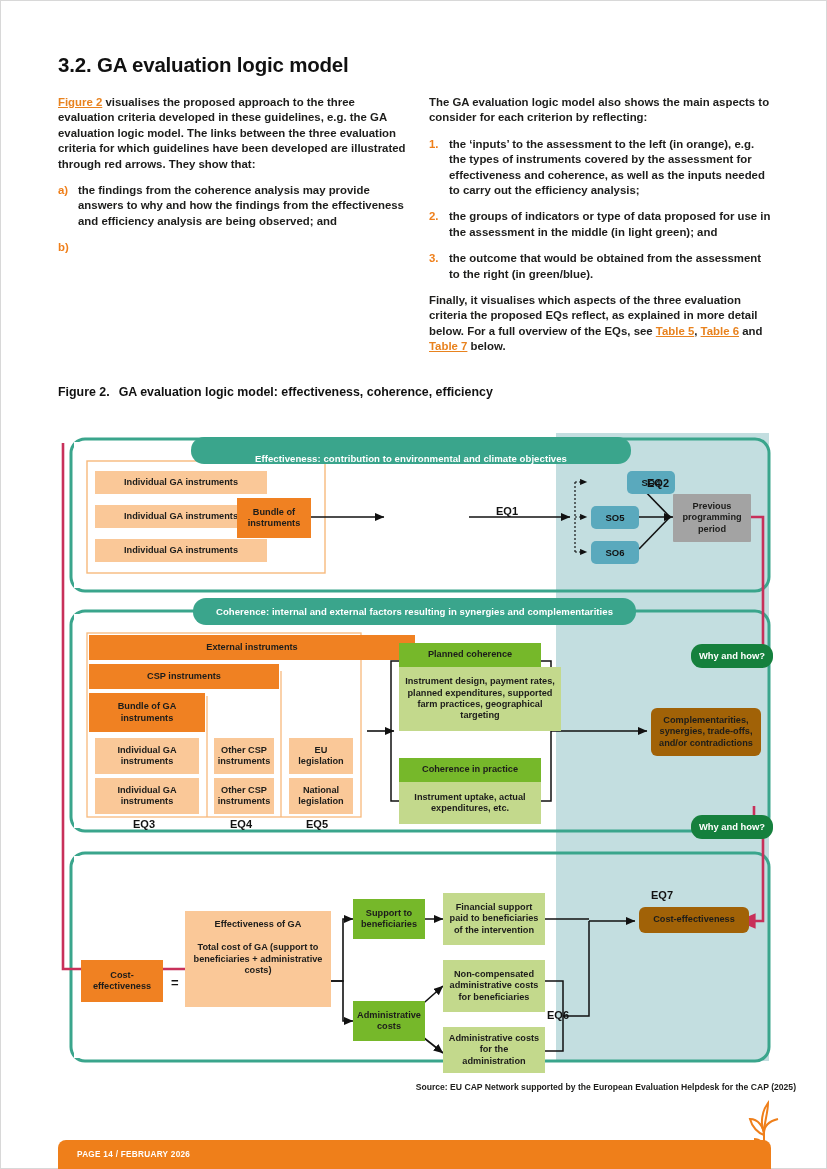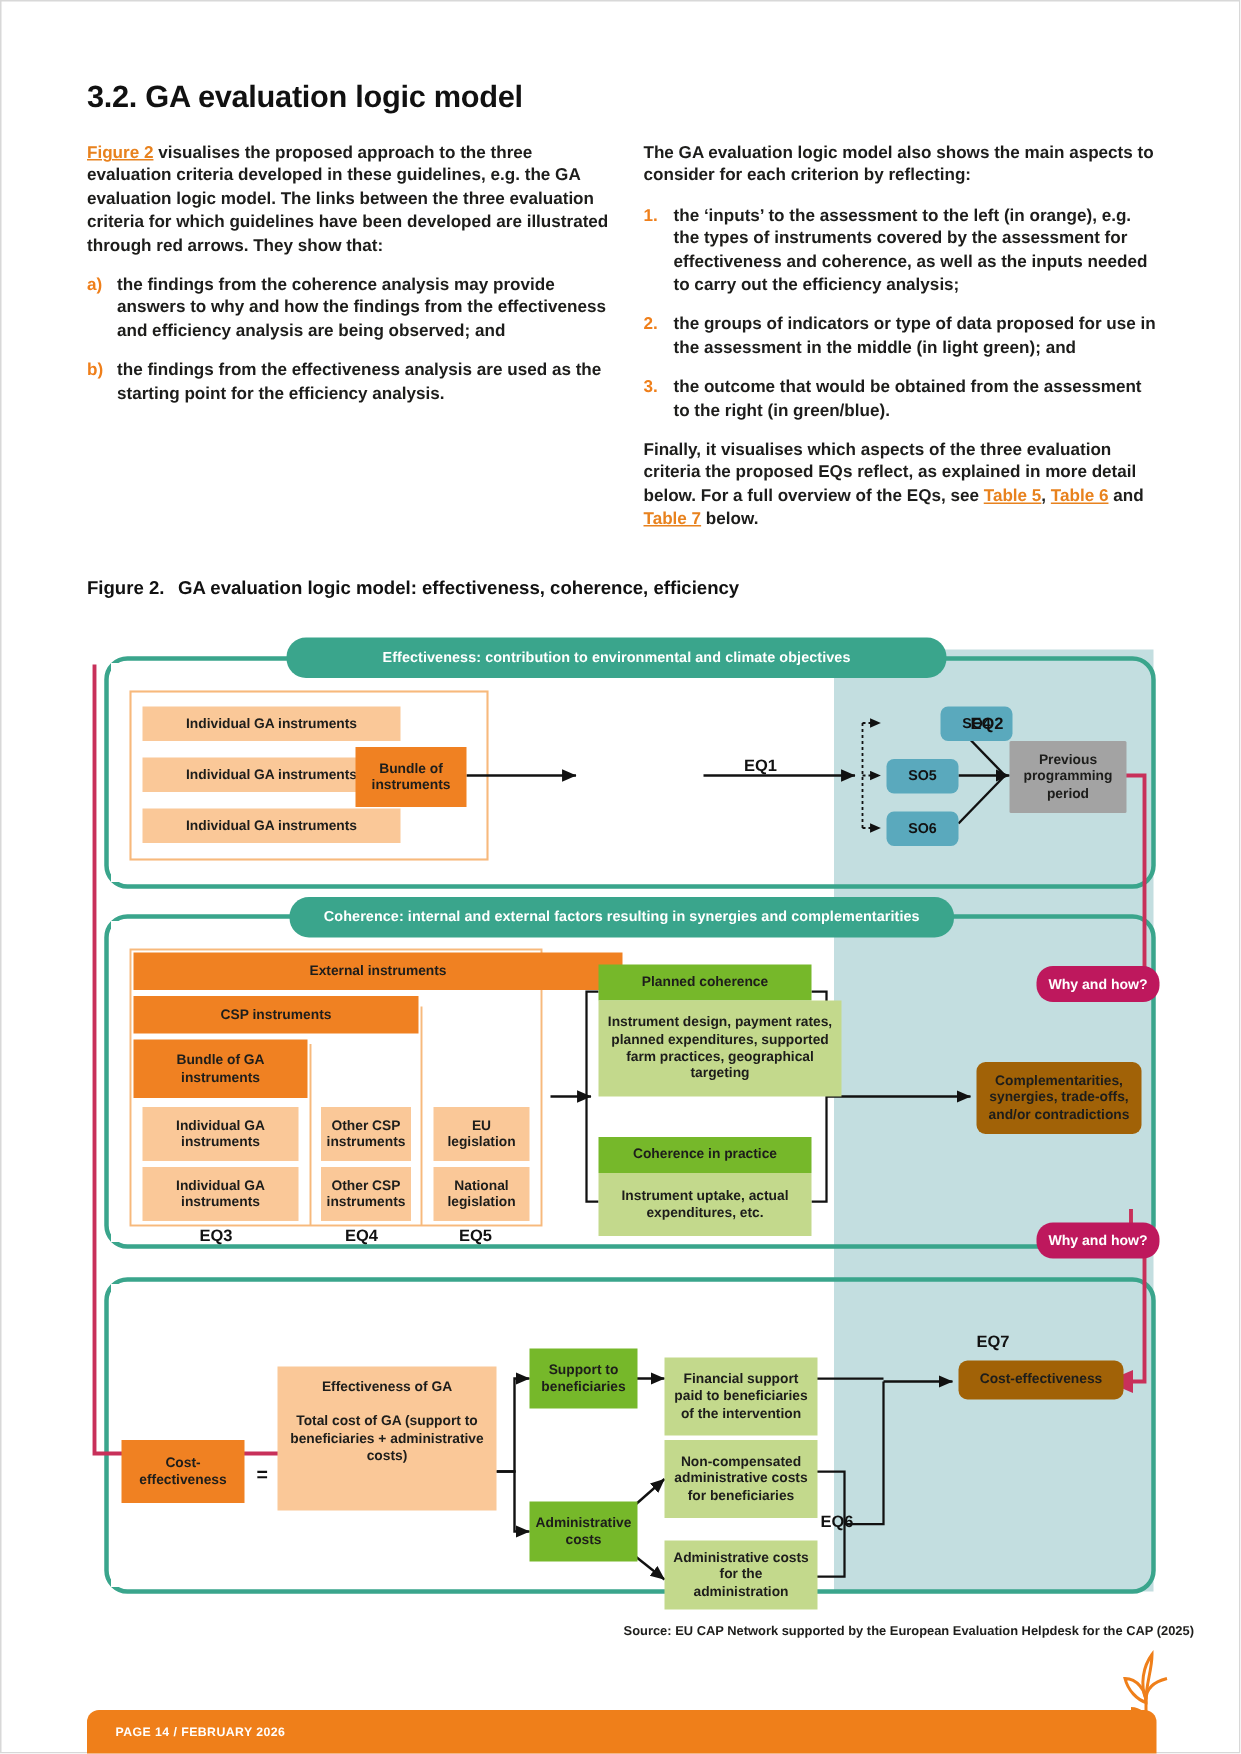--- a/index.html
+++ b/index.html
@@ -60,21 +60,21 @@
     color:#1d1d1b;
   }
   .n-peach  { background:#fac898; }
   .n-orange { background:#f08122; color:#1d1d1b; }
   .n-green  { background:#76b82a; }
   .n-lgreen { background:#c3d98c; }
   .n-blue   { background:#a16207; border-radius:6px; }
   .n-gray   { background:#a3a3a3; border-radius:1px; }
   .n-sobox  { background:#5aa9bd; border-radius:5px; font-size:9.5px; font-weight:bold;}
   .n-why {
-    background:#be185d; color:#fff; border-radius:11px;
+    background:#15803d; color:#fff; border-radius:11px;
     font-size:9.4px; font-weight:bold; padding:12px 6px;
   }
   .band {
     position:absolute; background:#3aa58c; color:#fff;
     border-radius:13px; display:flex; align-items:center; justify-content:center;
     font-size:9.6px; font-weight:bold; letter-spacing:0.05px;
   }
   .eq-label {
     position:absolute; font-size:11px; font-weight:bold; color:#111;
   }
@@ -103,21 +103,20 @@
 
   <div class="col left">
     <p><a class="lnk" href="#">Figure 2</a><span> visualises the proposed approach to the three evaluation criteria developed in these guidelines, e.g. the GA evaluation logic model. The links between the three evaluation criteria for which guidelines have been developed are illustrated through red arrows. They show that:</span></p>
     <ul class="alpha">
       <li>
         <span class="mk">a)</span>
         <span>the findings from the coherence analysis may provide answers to why and how the findings from the effectiveness and efficiency analysis are being observed; and</span>
       </li>
       <li>
         <span class="mk">b)</span>
-        <span>the findings from the effectiveness analysis are used as the starting point for the efficiency analysis.</span>
       </li>
     </ul>
   </div>
 
   <div class="col right">
     <p>The GA evaluation logic model also shows the main aspects to consider for each criterion by reflecting:</p>
     <ol class="num">
       <li>
         <span class="mk">1.</span>
         <span>the ‘inputs’ to the assessment to the left (in orange), e.g. the types of instruments covered by the assessment for effectiveness and coherence, as well as the inputs needed to carry out the efficiency analysis;</span>
@@ -209,21 +208,21 @@
       <path d="M12,22 L12,548 L213,548 L213,516" fill="none" stroke="#c8305a" stroke-width="2.6" marker-end="url(#ahr)"></path>
 
       <path d="M703,232 L712,232 L712,96 L674,96" fill="none" stroke="#c8305a" stroke-width="2.6" marker-end="url(#ahr)"></path>
 
       <path d="M703,400 L712,400 L712,500 L688,500" fill="none" stroke="#c8305a" stroke-width="2.6" marker-end="url(#ahr)"></path>
 
       <path d="M703,232 L703,247" fill="none" stroke="#c8305a" stroke-width="2.6"></path>
       <path d="M703,400 L703,385" fill="none" stroke="#c8305a" stroke-width="2.6"></path>
     </svg>
 
-    <div class="band" style="left:140px; top:4px; width:440px; height:27px;">
+    <div class="band" style="left:140px; top:16px; width:440px; height:27px;align-items:flex-end;">
       <span>Effectiveness: contribution to environmental and climate objectives</span>
     </div>
 
     <div class="node n-peach" style="left:44px; top:50px; width:172px; height:23px;">
       <span>Individual GA instruments</span>
     </div>
     <div class="node n-peach" style="left:44px; top:84px; width:172px; height:23px;">
       <span>Individual GA instruments</span>
     </div>
     <div class="node n-peach" style="left:44px; top:118px; width:172px; height:23px;">
@@ -340,21 +339,21 @@
       <span style="display:block; width:100%; margin-top:12px; padding:0 8px;">Total cost of GA (support to beneficiaries + administrative costs)</span>
     </div>
 
     <div class="node n-green" style="left:302px; top:478px; width:72px; height:40px; padding:0 3px;">
       <span>Support to beneficiaries</span>
     </div>
     <div class="node n-green" style="left:302px; top:580px; width:72px; height:40px; padding:0 3px;">
       <span>Administrative costs</span>
     </div>
 
-    <div class="node n-lgreen" style="left:392px; top:472px; width:102px; height:52px; padding:0 4px;margin-top:12px;">
+    <div class="node n-lgreen" style="left:392px; top:472px; width:102px; height:52px; padding:0 4px;">
       <span>Financial support paid to beneficiaries of the intervention</span>
     </div>
     <div class="node n-lgreen" style="left:392px; top:539px; width:102px; height:52px; padding:0 4px;">
       <span>Non-compensated administrative costs for beneficiaries</span>
     </div>
     <div class="node n-lgreen" style="left:392px; top:606px; width:102px; height:46px; padding:0 4px;">
       <span>Administrative costs for the administration</span>
     </div>
 
     <div class="eq-label" style="left:496px; top:588px;">

